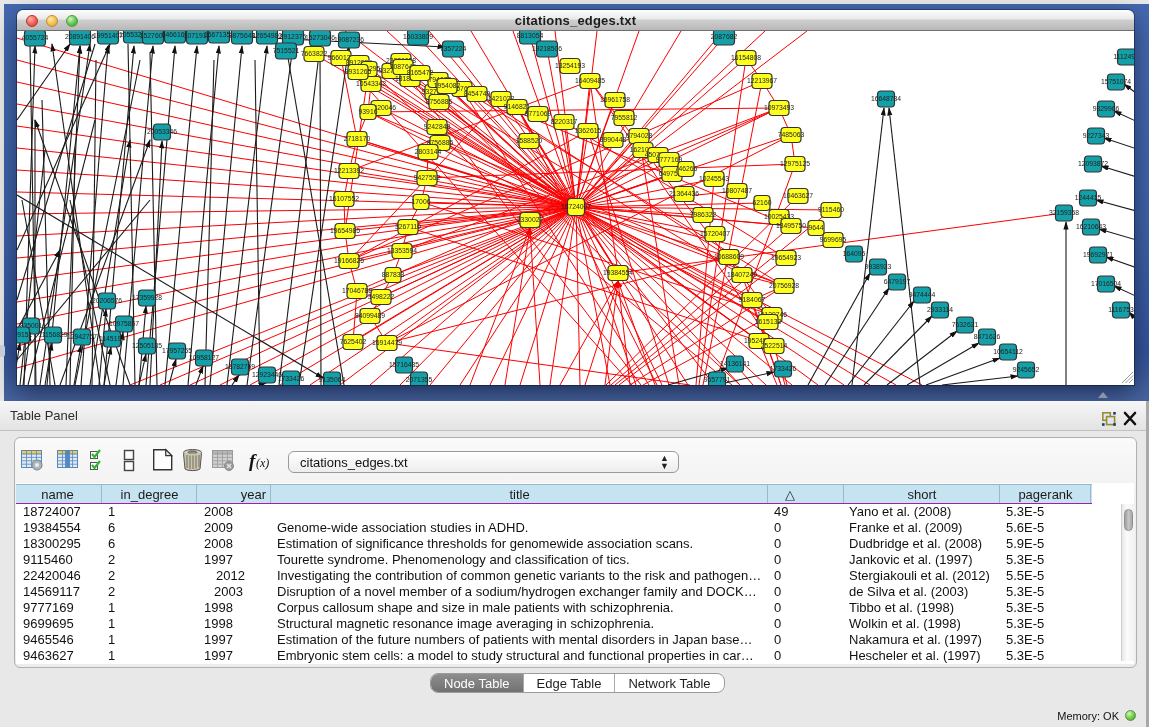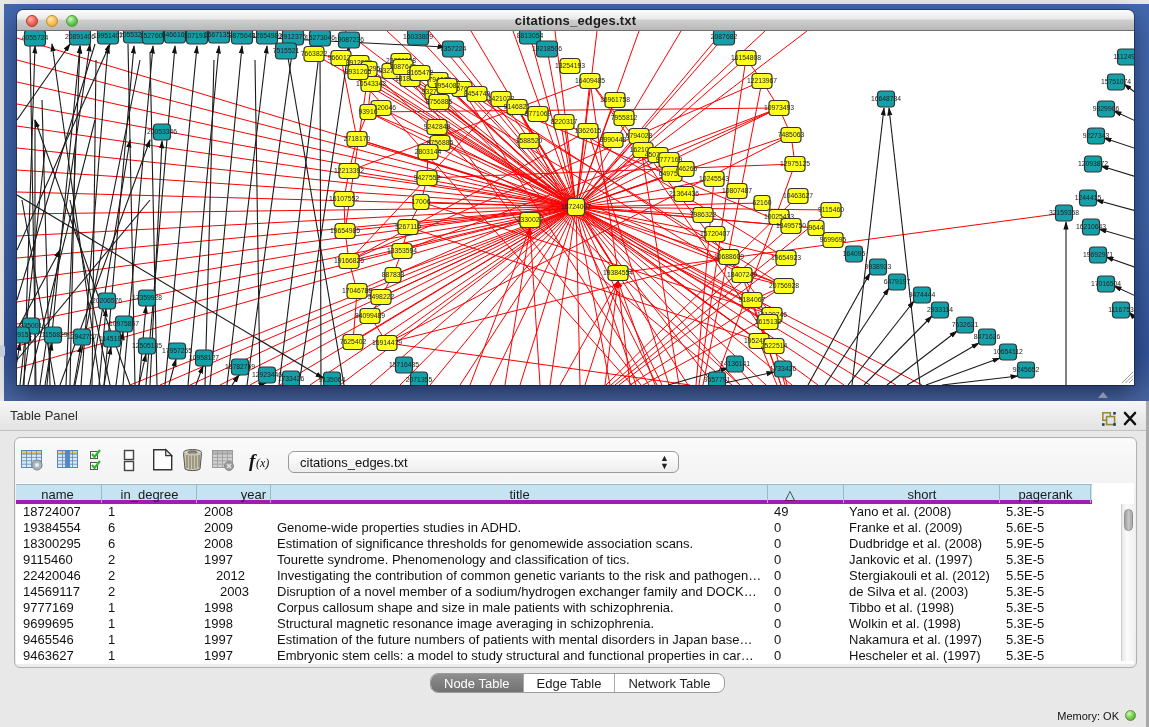--- a/index.html
+++ b/index.html
@@ -10,21 +10,21 @@
 #tbar .t{position:absolute;left:0;right:0;top:3px;text-align:center;font-size:13px;font-weight:700;color:#1c1c1c;letter-spacing:.2px}
 .tl{position:absolute;top:5px;width:12px;height:12px;border-radius:50%}
 #canvas{position:absolute;left:0;top:21px;width:1117px;height:354px;background:#fff;overflow:hidden}
 #tpbar{position:absolute;left:0;top:401px;width:1149px;height:30px;background:linear-gradient(180deg,#f6f6f6,#e3e3e3);border-bottom:1px solid #c2c2c2}
 #tpbar span{position:absolute;left:10px;top:7px;font-size:13px;color:#2e2e2e}
 #panelbg{position:absolute;left:0;top:431px;width:1149px;height:296px;background:#e8e8e8}
 #container{position:absolute;left:14px;top:437px;width:1123px;height:231px;background:linear-gradient(180deg,#fafafa,#efefef 30%,#ececec);border:1px solid #b0b0b0;border-radius:6px}
 #dd{position:absolute;left:288px;top:451px;width:391px;height:22px;background:linear-gradient(180deg,#ffffff,#ededed);border:1px solid #9a9a9a;border-radius:6px}
 #dd span{position:absolute;left:11px;top:3px;font-size:13px;color:#111}
 #dd .ar{position:absolute;right:9px;top:2px;font-size:9px;color:#222;line-height:8px}
-#thead{position:absolute;left:16px;top:484px;width:1076px;height:20px;background:#c6e3f2;border-top:1px solid #98b6c6;border-bottom:4px solid #a21caf}
+#thead{position:absolute;left:16px;top:484px;width:1076px;height:20px;background:#c6e3f2;border-top:1px solid #98b6c6;border-bottom:1px solid #a21caf}
 .hc{position:absolute;top:0;height:18px;line-height:19px;font-size:13px;color:#1b1b1b;border-right:1px solid #9fb8c6}
 #tbody{position:absolute;left:16px;top:504px;width:1105px;height:160px;background:#fff}
 .tr{position:absolute;left:0;width:1105px;height:16px;line-height:16px;font-size:13px;color:#111;white-space:nowrap}
 #tbl-bg{position:absolute;left:16px;top:483px;width:1118px;height:181px;background:#fff}
 #vsb{position:absolute;left:1121px;top:504px;width:14px;height:157px;background:linear-gradient(90deg,#e8e8e8,#fbfbfb 40%,#f1f1f1);border-left:1px solid #cfcfcf}
 #vsb .th{position:absolute;left:2px;top:5px;width:9px;height:22px;border-radius:5px;background:linear-gradient(90deg,#9f9f9f,#c6c6c6 50%,#a8a8a8);border:1px solid #909090}
 #tabs{position:absolute;left:430px;top:673px;height:20px;border:1px solid #9c9c9c;border-radius:8px;background:#fff;display:flex;overflow:hidden}
 .tab{font-size:13px;padding:2px 13px 0 13px;color:#1d1d1d;border-right:1px solid #aaa;height:20px}
 .tab.sel{background:linear-gradient(180deg,#8e8e8e,#6e6e6e);color:#fff}
 #mem{position:absolute;right:30px;top:710px;font-size:11px;color:#111}
@@ -729,21 +729,21 @@
       <span style="position:absolute;left:92px">1</span>
       <span style="position:absolute;left:188px">2008</span>
       <span style="position:absolute;left:758px">49</span>
       <span style="position:absolute;left:833px">Yano et al. (2008)</span>
       <span style="position:absolute;left:990px">5.3E-5</span>
     </div>
 <div class="tr" style="top:16px">
       <span style="position:absolute;left:7px">19384554</span>
       <span style="position:absolute;left:92px">6</span>
       <span style="position:absolute;left:188px">2009</span>
-      <span style="position:absolute;left:261px">Genome-wide properties studies in ADHD.</span>
+      <span style="position:absolute;left:261px">Genome-wide association studies in ADHD.</span>
       <span style="position:absolute;left:758px">0</span>
       <span style="position:absolute;left:833px">Franke et al. (2009)</span>
       <span style="position:absolute;left:990px">5.6E-5</span>
     </div>
 <div class="tr" style="top:32px">
       <span style="position:absolute;left:7px">18300295</span>
       <span style="position:absolute;left:92px">6</span>
       <span style="position:absolute;left:188px">2008</span>
       <span style="position:absolute;left:261px">Estimation of significance thresholds for genomewide association scans.</span>
       <span style="position:absolute;left:758px">0</span>
@@ -764,21 +764,21 @@
       <span style="position:absolute;left:92px">2</span>
       <span style="position:absolute;left:200px">2012</span>
       <span style="position:absolute;left:261px">Investigating the contribution of common genetic variants to the risk and pathogen…</span>
       <span style="position:absolute;left:758px">0</span>
       <span style="position:absolute;left:833px">Stergiakouli et al. (2012)</span>
       <span style="position:absolute;left:990px">5.5E-5</span>
     </div>
 <div class="tr" style="top:80px">
       <span style="position:absolute;left:7px">14569117</span>
       <span style="position:absolute;left:92px">2</span>
-      <span style="position:absolute;left:204px">2003</span>
+      <span style="position:absolute;left:198px">2003</span>
       <span style="position:absolute;left:261px">Disruption of a novel member of a sodium/hydrogen exchanger family and DOCK…</span>
       <span style="position:absolute;left:758px">0</span>
       <span style="position:absolute;left:833px">de Silva et al. (2003)</span>
       <span style="position:absolute;left:990px">5.3E-5</span>
     </div>
 <div class="tr" style="top:96px">
       <span style="position:absolute;left:7px">9777169</span>
       <span style="position:absolute;left:92px">1</span>
       <span style="position:absolute;left:188px">1998</span>
       <span style="position:absolute;left:261px">Corpus callosum shape and size in male patients with schizophrenia.</span>

